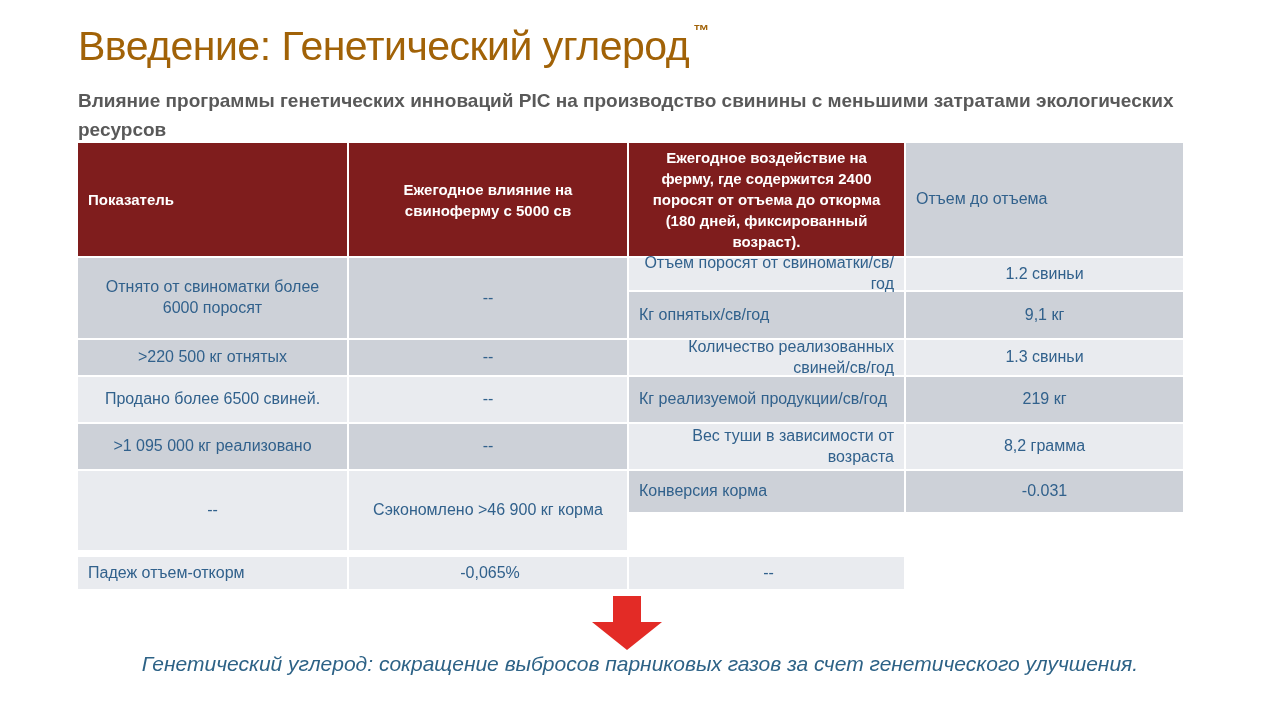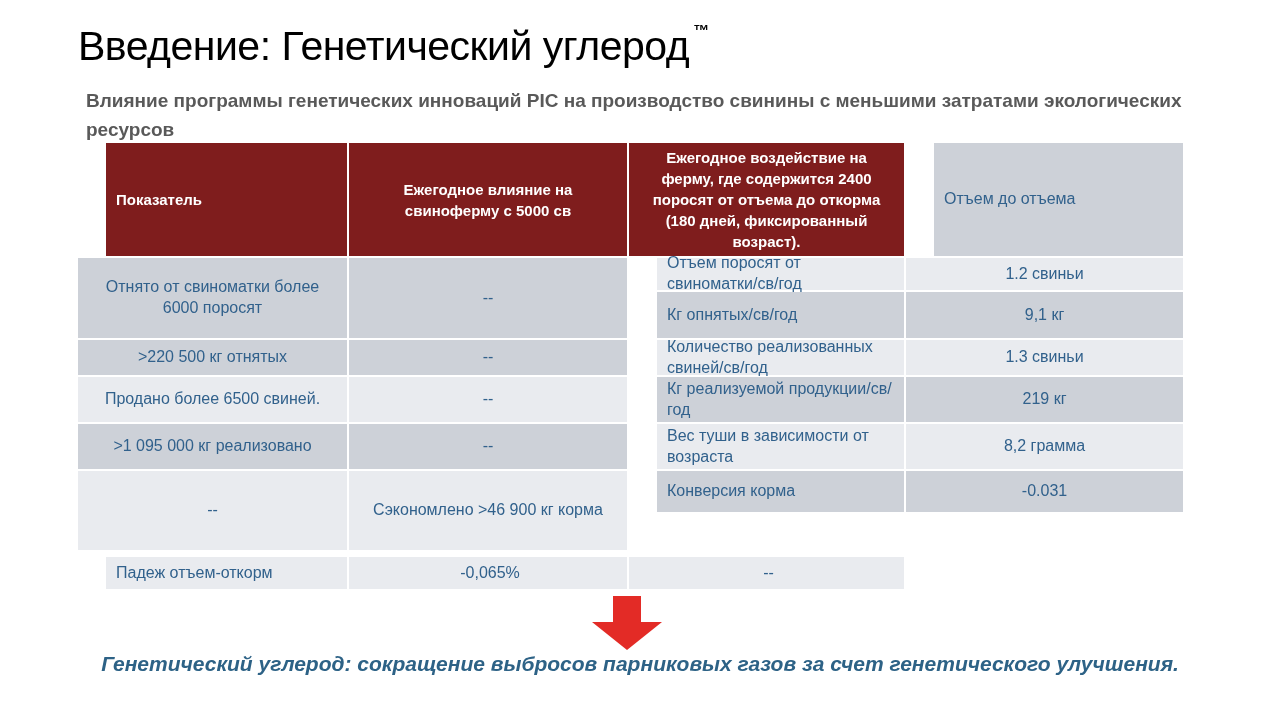--- a/index.html
+++ b/index.html
@@ -10,40 +10,39 @@
     background: #ffffff;
     overflow: hidden;
     font-family: "Liberation Sans", "DejaVu Sans", sans-serif;
   }
 
   .slide-title {
     position: absolute;
     left: 78px; top: 22px;
     font-size: 41px;
     font-weight: 400;
-    color: #000000;
+    color: #a16207;
     letter-spacing: -0.5px;
     white-space: nowrap;
   }
   .slide-title .tm {
     font-size: 16px;
     font-weight: 700;
     vertical-align: 24px;
     margin-left: 4px;
   }
 
   .slide-subtitle {
     position: absolute;
     left: 78px; top: 86px;
     width: 1110px;
     font-size: 19px;
     font-weight: 700;
     color: #595959;
     line-height: 1.55;
-    margin-left: 8px;
   }
 
   .data-table {
     position: absolute;
     left: 78px; top: 143px;
     display: grid;
     grid-template-columns: 269px 278px 275px 277px;
     grid-template-rows: 113px 32px 46px 35px 45px 45px 41px 36px 3px 32px;
     gap: 2px;
   }
@@ -60,23 +59,22 @@
   .cell.head {
     background: #7f1d1d;
     color: #ffffff;
     font-weight: 700;
     font-size: 15px;
     line-height: 1.4;
     padding: 4px 12px;
   }
   .cell.label {
     justify-content: flex-start;
-    text-align: left;
+    text-align: right;
     padding-left: 10px;
-    margin-left: 28px;
   }
   .bg-dark  { background: #cdd1d8; }
   .bg-light { background: #e9ebef; }
   .span-r12 { grid-row: 2 / span 2; }
   .span-r67 { grid-row: 7 / span 2; }
   .row8 { grid-row: 10; padding-left: 14px; }
   .spacer { grid-row: 9; grid-column: 1 / -1; background: transparent; }
 
   .down-arrow {
     position: absolute;
@@ -84,21 +82,21 @@
     width: 70px; height: 54px;
   }
 
   .conclusion {
     position: absolute;
     left: 50%; top: 648px;
     transform: translateX(-50%);
     width: 1130px;
     text-align: center;
     font-size: 21px;
-    font-weight: 700;
+    font-weight: 400;
     font-style: italic;
     color: #2d6286;
     line-height: 1.5;
   }
 </style>
 </head>
 <body>
 
 <h1 class="slide-title"><span>Введение: Генетический углерод</span><span class="tm">™</span></h1>
 

